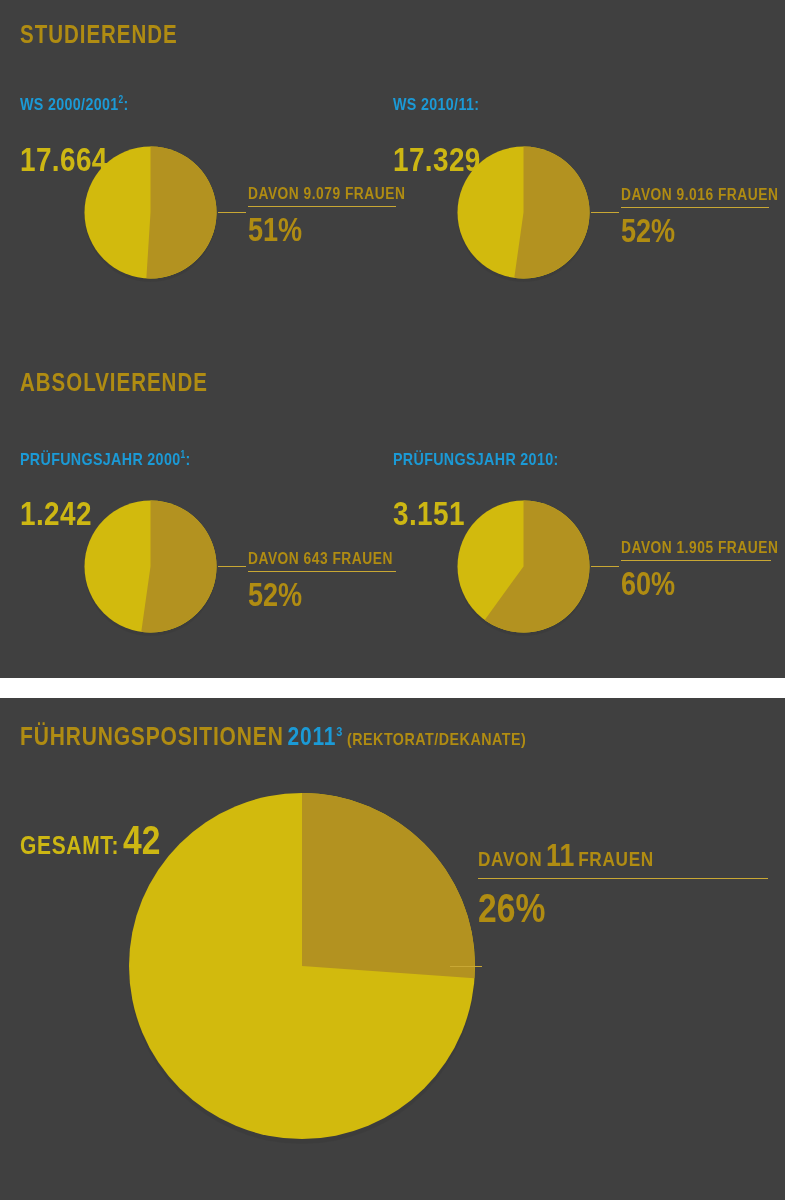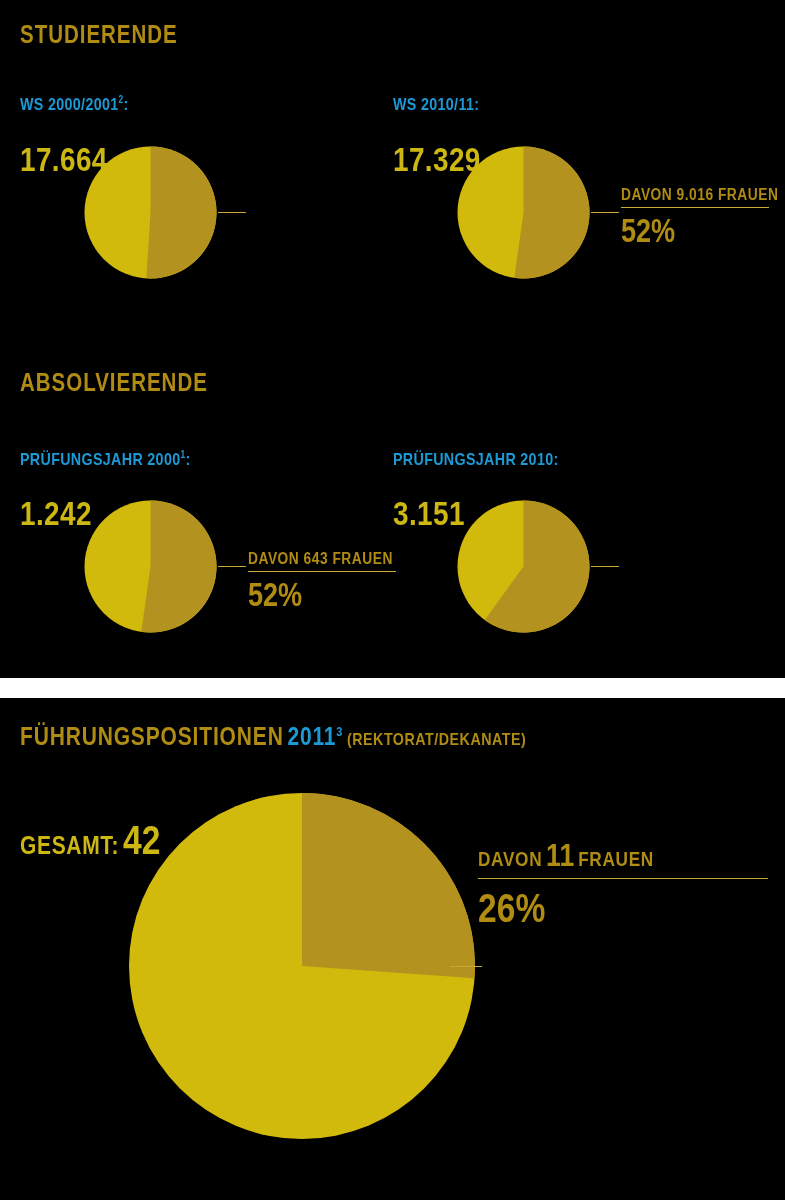--- a/index.html
+++ b/index.html
@@ -14,21 +14,21 @@
     font-family: "Liberation Sans", sans-serif;
     overflow: hidden;
     position: relative;
   }
 
   
   .panel {
     position: absolute;
     left: 0;
     width: 785px;
-    background: #000000;
+    background: #404040;
   }
   #panel-top    { top: 0;   height: 678px; }
   #panel-bottom { top: 698px; height: 502px; }
 
   
   .section-heading {
     position: absolute;
     font-family: "Liberation Sans Narrow", "Liberation Sans", sans-serif;
     font-weight: bold;
     font-size: 25px;
@@ -198,20 +198,25 @@
 
   <div class="pie-wrap" style="left:82px; top:144px;">
     <svg width="137" height="137" viewBox="0 0 137 137">
       <ellipse cx="68.5" cy="72" rx="66" ry="66" fill="#000000" opacity="0.05"></ellipse>
       <circle cx="68.5" cy="68.5" r="66" fill="#d2ba0d"></circle>
       <path d="M 68.5 68.5 L 68.5 2.5 A 66 66 0 1 1 64.36 134.37 Z" fill="#b39220"></path>
     </svg>
   </div>
 
   <div class="connector" style="left:218px; top:212px; width:28px;"></div>
+  <div class="callout" style="left:248px; top:185px; width:148px;">
+    <div class="caption">DAVON 9.079 FRAUEN</div>
+    <div class="rule"></div>
+    <div class="pct">51%</div>
+  </div>
 
   <div class="blue-label" style="left:393px; top:95px;">
     <span>WS 2010/11</span><sup></sup><span>:</span>
   </div>
   <div class="big-number" style="left:393px; top:140px;">17.329</div>
 
   <div class="pie-wrap" style="left:455px; top:144px;">
     <svg width="137" height="137" viewBox="0 0 137 137">
       <ellipse cx="68.5" cy="72" rx="66" ry="66" fill="#000000" opacity="0.05"></ellipse>
       <circle cx="68.5" cy="68.5" r="66" fill="#d2ba0d"></circle>
@@ -255,20 +260,25 @@
 
   <div class="pie-wrap" style="left:455px; top:498px;">
     <svg width="137" height="137" viewBox="0 0 137 137">
       <ellipse cx="68.5" cy="72" rx="66" ry="66" fill="#000000" opacity="0.05"></ellipse>
       <circle cx="68.5" cy="68.5" r="66" fill="#d2ba0d"></circle>
       <path d="M 68.5 68.5 L 68.5 2.5 A 66 66 0 1 1 29.71 121.93 Z" fill="#b39220"></path>
     </svg>
   </div>
 
   <div class="connector" style="left:591px; top:566px; width:28px;"></div>
+  <div class="callout" style="left:621px; top:539px; width:150px;">
+    <div class="caption">DAVON 1.905 FRAUEN</div>
+    <div class="rule"></div>
+    <div class="pct">60%</div>
+  </div>
 
 </div>
 
 <div class="panel" id="panel-bottom"></div>
 
 <div id="bottom-heading">
   <span class="h-main">FÜHRUNGSPOSITIONEN</span>
   <span class="h-year"><span>2011</span><sup>3</sup></span>
   <span class="h-sub">(REKTORAT/DEKANATE)</span>
 </div>

